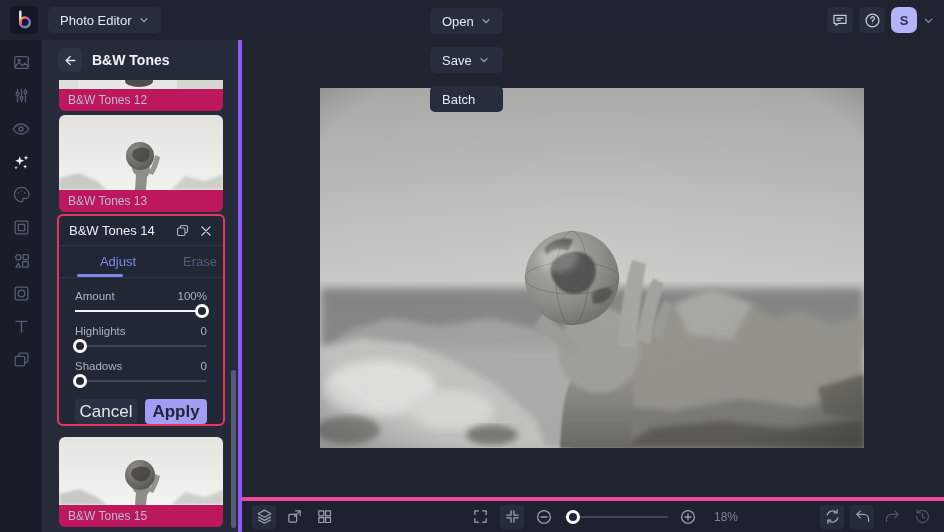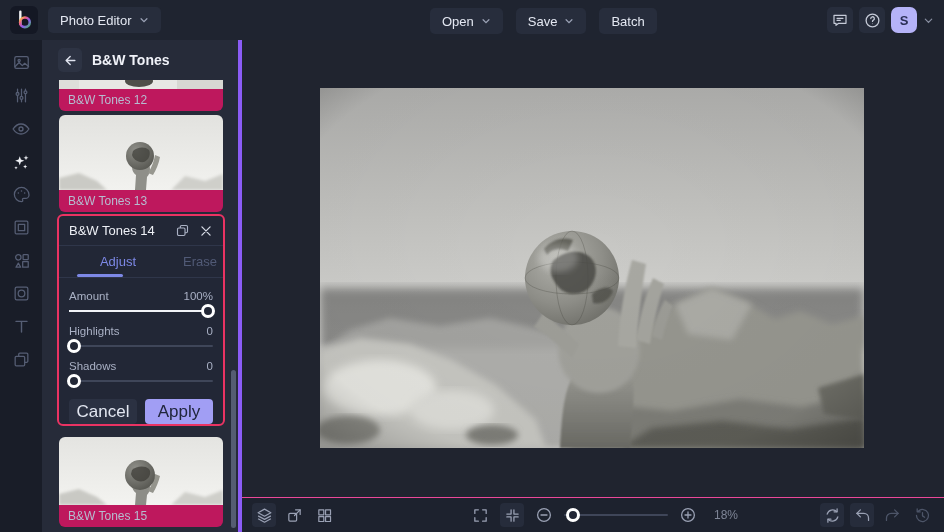--- a/index.html
+++ b/index.html
@@ -9,21 +9,21 @@
 
   
   .topbar { position:absolute; left:0; top:0; width:944px; height:40px;
     background:#1f2430; display:flex; align-items:center; padding:0 10px; z-index:10; }
   .logo-box { width:28px; height:28px; background:#141824; border-radius:6px;
     display:flex; align-items:center; justify-content:center; }
   .tb-btn { height:26px; background:#272d3c; border:none; border-radius:5px;
     color:#e4e8f2; font-size:13px; display:flex; align-items:center; gap:7px;
     padding:0 12px; font-family:inherit; cursor:pointer; }
   .title-btn { margin-left:10px; }
-  .center-group { position:absolute; left:430px; top:8px; display:flex; gap:13px; }
+  .center-group { position:absolute; left:430px; top:8px; display:flex; gap:13px;flex-direction:column; }
   .right-group { margin-left:auto; display:flex; align-items:center; gap:6px; }
   .icon-btn { width:26px; height:26px; background:#272d3c; border-radius:5px;
     display:flex; align-items:center; justify-content:center; color:#c6cbd8; }
   .avatar { width:26px; height:26px; border-radius:7px; background:#b5b3f8;
     color:#2a2f55; font-size:13px; font-weight:bold;
     display:flex; align-items:center; justify-content:center; }
   .chev { color:#8a90a2; display:flex; }
 
   
   .rail { position:absolute; left:0; top:40px; width:42px; height:492px;
@@ -57,48 +57,48 @@
     border-bottom:1px solid #2f364a; }
   .card-title { font-size:13px; color:#eef0f6; flex:1; }
   .card-icon { color:#aab1c4; display:flex; margin-left:9px; cursor:pointer; }
   .tabs { display:flex; height:32px; border-bottom:1px solid #2f364a; }
   .tab { flex:1; display:flex; align-items:center; justify-content:center;
     font-size:13px; color:#515a76; position:relative; cursor:pointer;padding-left:36px; }
   .tab.active { color:#7d88e6; }
   .tab.active::after { content:''; position:absolute; bottom:0; left:50%;
     transform:translateX(-50%); width:46px; height:3px; background:#7d88e6;
     border-radius:2px; }
-  .card-body { padding:6px 10px 10px; }
+  .card-body { padding:6px 16px 10px; }
   .srow { display:flex; justify-content:space-between; font-size:11.5px;
     color:#a9b0c4; margin-top:6px; }
   .slider { position:relative; height:16px; margin:1px 0 3px; }
   .track { position:absolute; top:7px; left:0; right:0; height:2px;
     background:#3f4659; border-radius:1px; }
   .fill { position:absolute; top:7px; left:0; height:2px; background:#f2f4f8; }
   .knob { position:absolute; top:1px; width:14px; height:14px; border:3px solid #fff;
     border-radius:50%; background:#222736; }
   .pos-100 .fill { width:100%; } .pos-100 .knob { right:-2px; }
   .pos-0 .fill { width:0; } .pos-0 .knob { left:-2px; }
   .btn-row { display:flex; gap:8px; margin-top:10px; }
   .btn { flex:1; height:25px; border:none; border-radius:4px; font-size:17px;
     display:flex; align-items:center; justify-content:center; font-family:inherit;
     cursor:pointer; }
   .btn.cancel { background:#2b3142; color:#e2e6f0; }
-  .btn.apply { background:#a19ef4; color:#20263c; font-weight:normal; }
+  .btn.apply { background:#a19ef4; color:#20263c; font-weight:bold; }
   .scrollbar { position:absolute; right:2px; top:330px; width:5px; height:158px;
     background:#555d72; border-radius:3px; }
 
   
   .canvas { position:absolute; left:242px; top:40px; width:702px; height:457px;
     background:#20242f; }
   .photo { position:absolute; left:78px; top:48px; width:544px; height:360px; }
 
   
   .bottombar { position:absolute; left:242px; top:497px; width:702px; height:35px;
-    background:#1d222e; border-top:1px solid #ec4899; display:flex;
+    background:#1d222e; border-top:4px solid #ec4899; display:flex;
     align-items:center; padding:0 10px; }
   .bb-left { display:flex; gap:6px; }
   .bb-center { position:absolute; left:226px; display:flex; align-items:center; gap:8px; }
   .bb-right { margin-left:auto; display:flex; align-items:center; gap:6px; }
   .bb-btn { width:24px; height:24px; border-radius:4px; display:flex;
     align-items:center; justify-content:center; color:#9aa1b4; cursor:pointer; }
   .bb-btn.hl { background:#262c3b; }
   .bb-btn.dim { color:#4d5568; }
   .zslider { position:relative; width:104px; height:16px; }
   .zoom-label { font-size:12px; color:#7e8596; margin-left:6px; }

